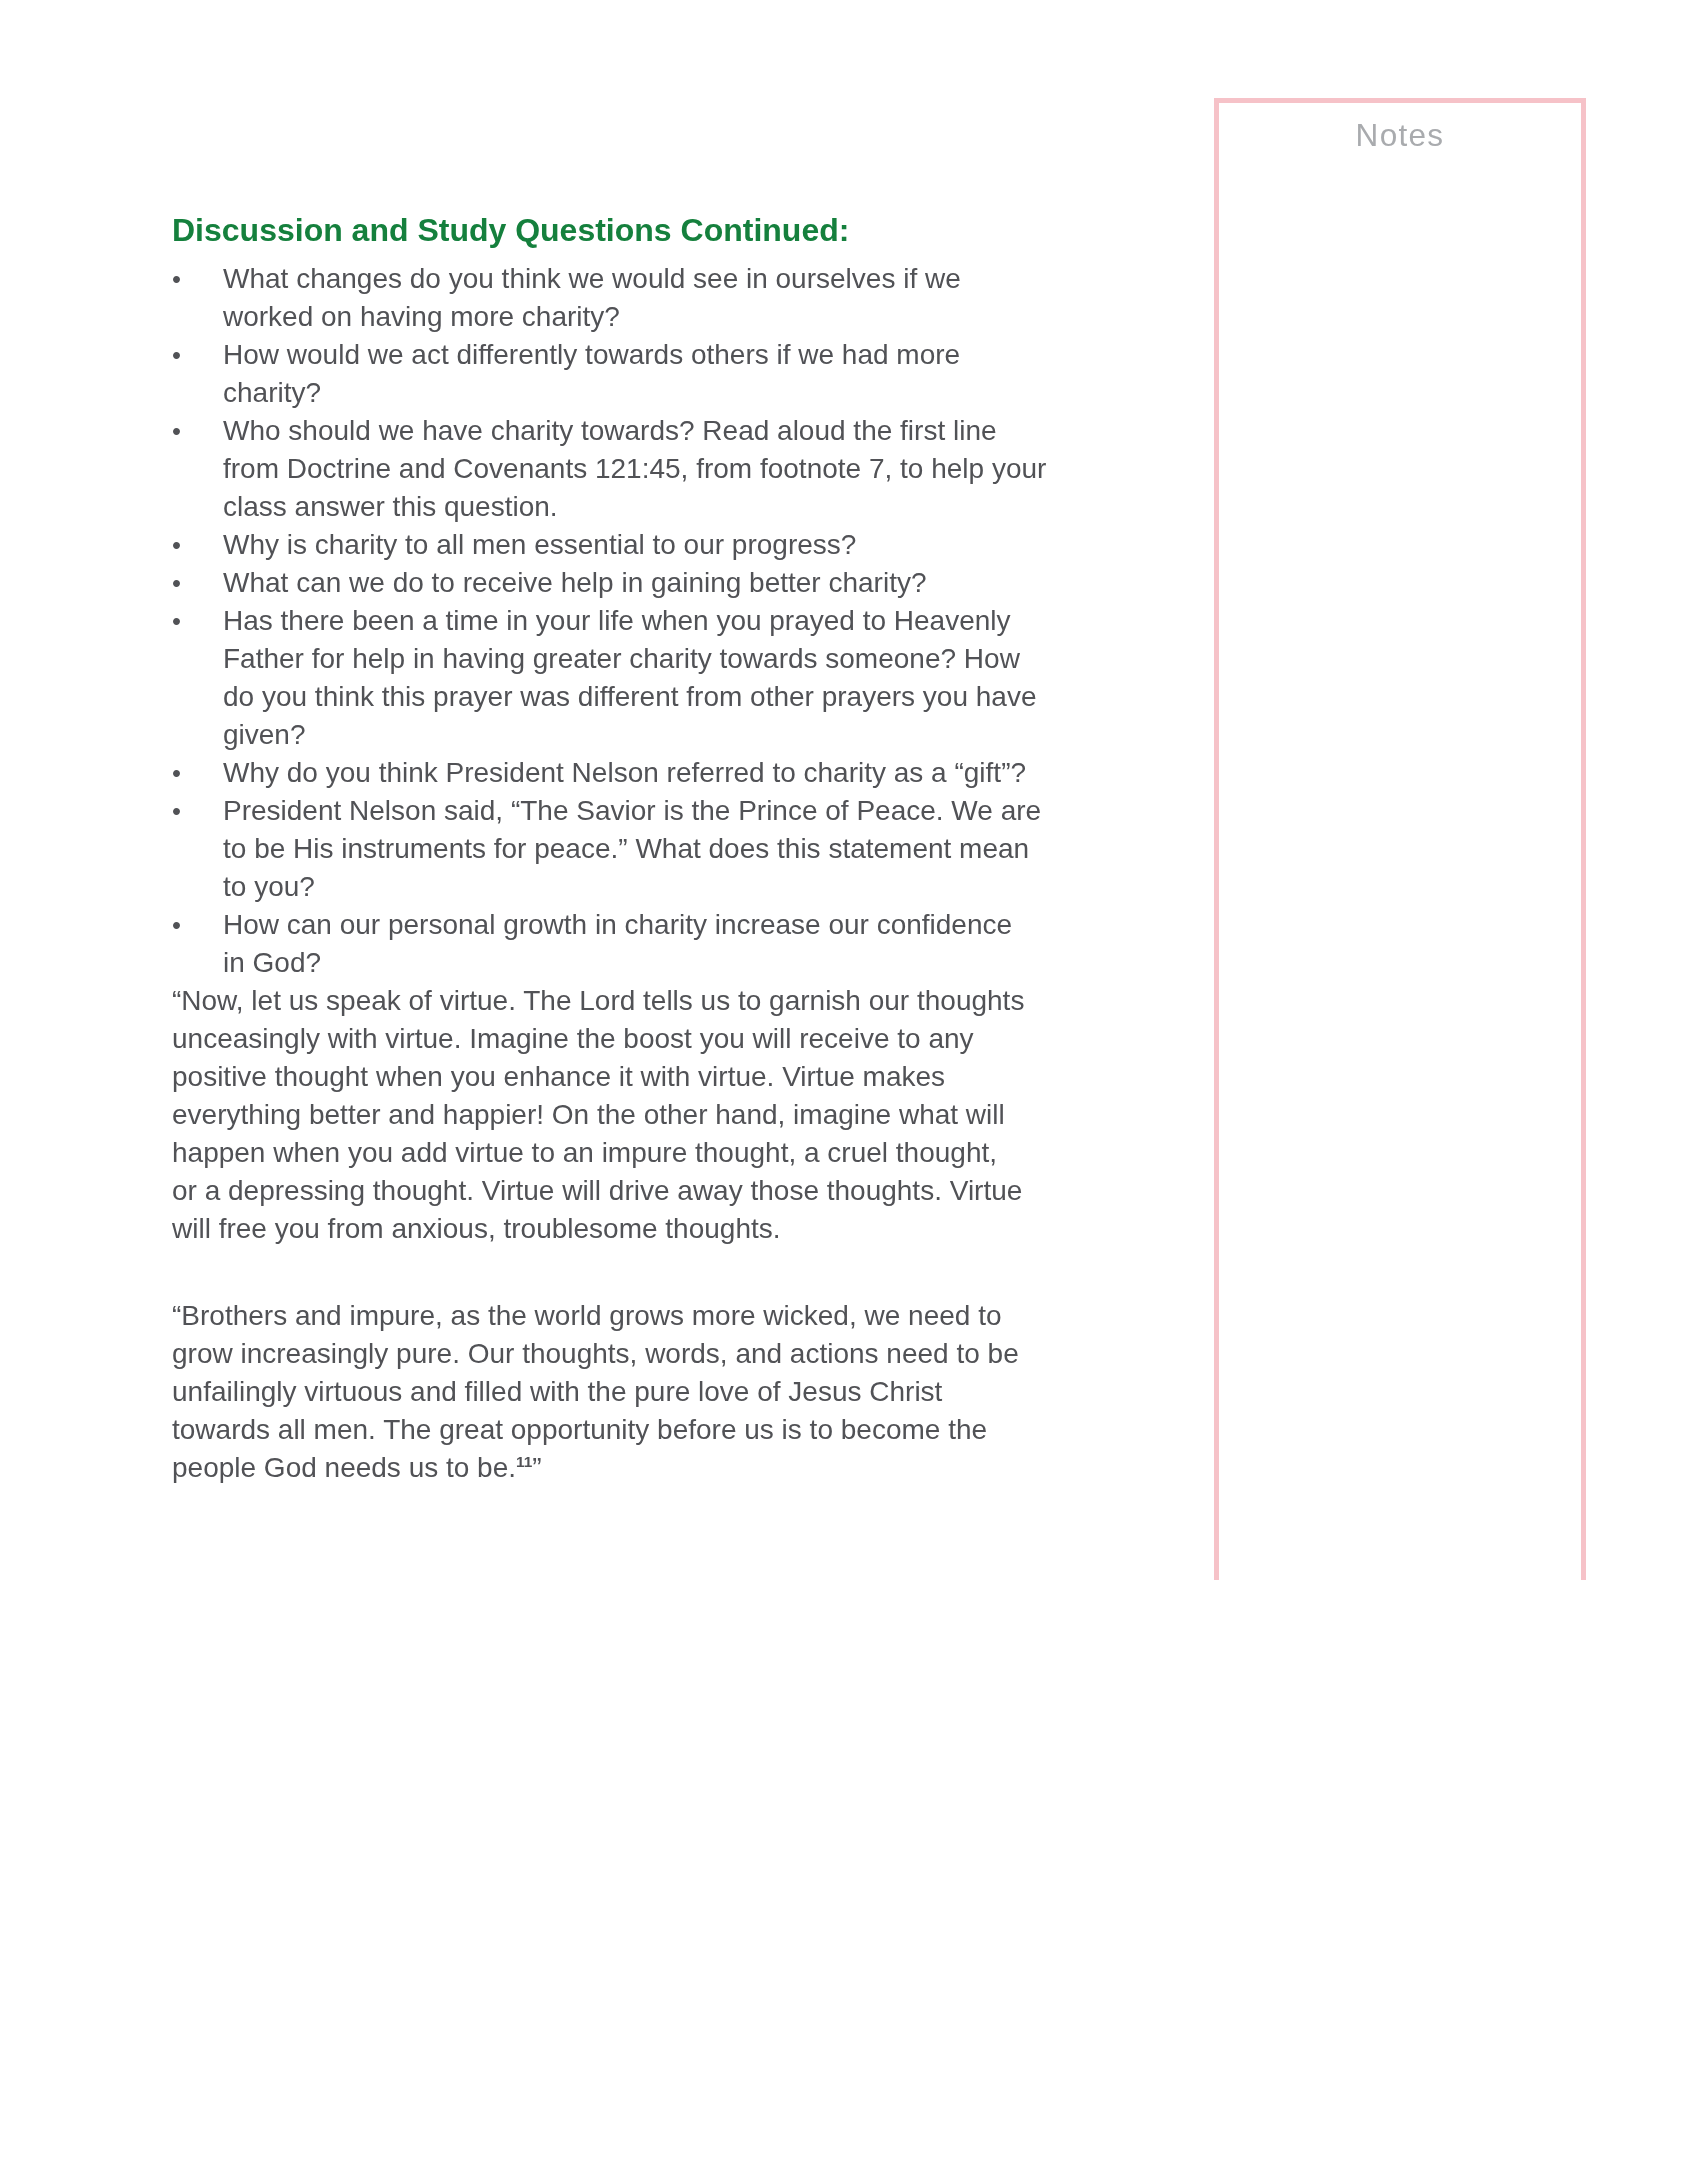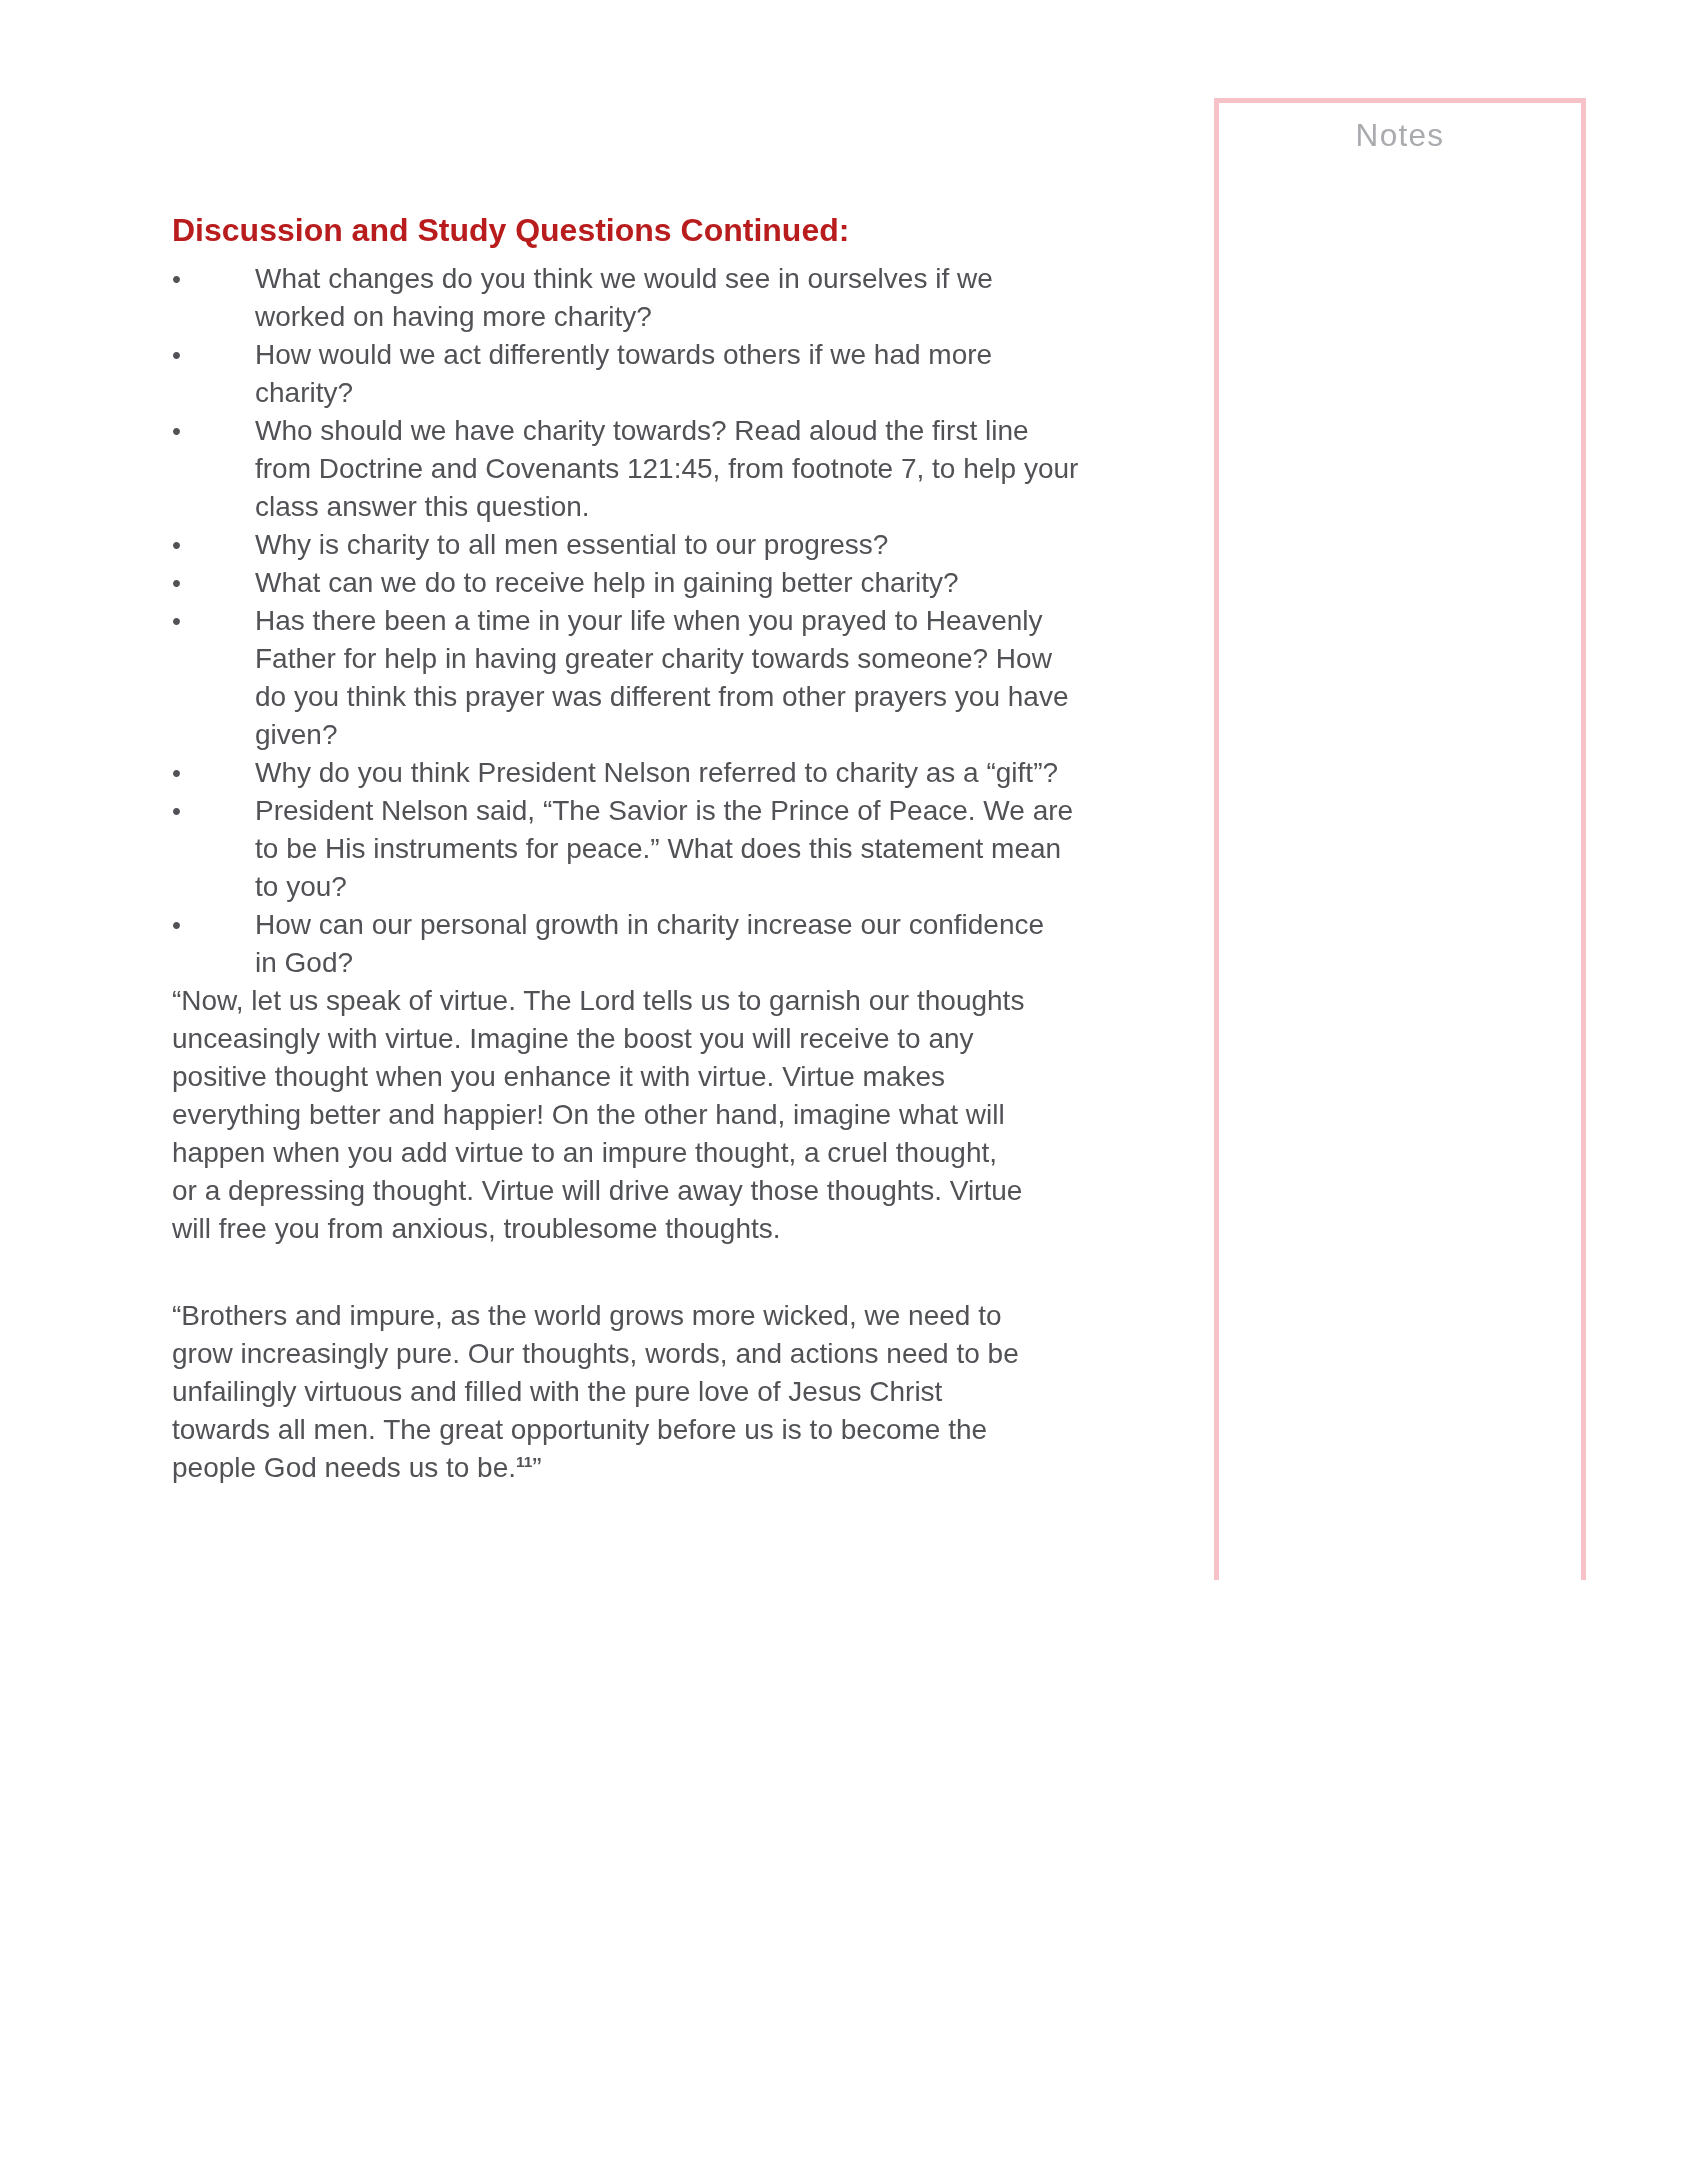--- a/index.html
+++ b/index.html
@@ -39,34 +39,33 @@
     top: 210px;
     width: 1065px;
     color: #515256;
     font-size: 28px;
     line-height: 38px;
   }
   .questions-heading {
     font-size: 32px;
     line-height: 41px;
     font-weight: 700;
-    color: #b91c1c;
+    color: #15803d;
     margin-bottom: 8.5px;
   }
   .question-list { list-style: none; }
   .question-item { display: flex; }
   .bullet-marker {
     flex: 0 0 51px;
     color: #515256;
     font-size: 25.6px;
   }
   .question-text {
     white-space: pre-line;
     flex: 1 1 auto;
-    margin-left: 32px;
   }
   .paragraphs-heading {
     margin-top: 85px;
     font-size: 32px;
     line-height: 41px;
     font-weight: 700;
     color: #41909A;
     margin-bottom: 8.5px;
   }
   .body-paragraph { white-space: pre-line; }

